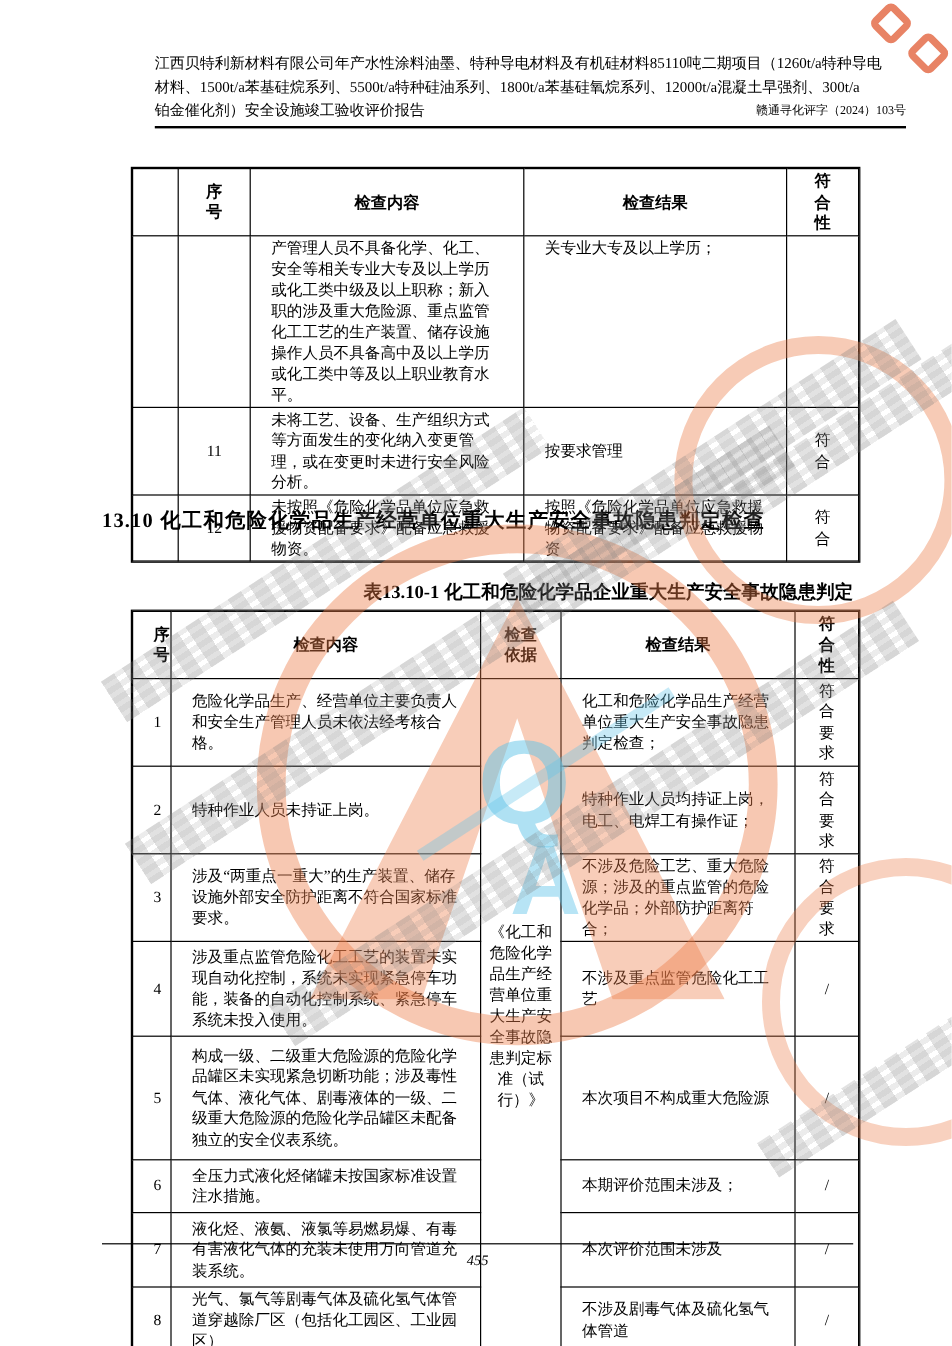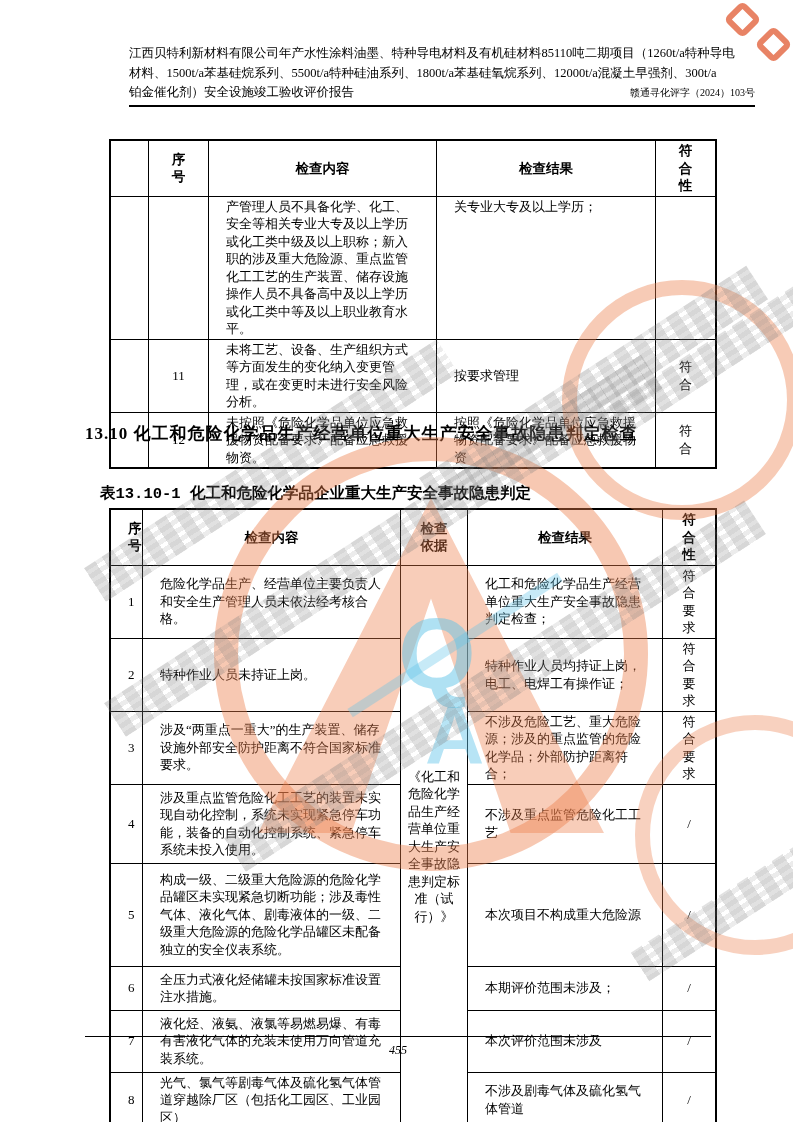--- a/index.html
+++ b/index.html
@@ -45,22 +45,22 @@
   #t2 tr:nth-child(6){height:103px;}
   #t2 tr:nth-child(7){height:44px;}
   #t2 tr:nth-child(8){height:62px;}
   #t2 tr:nth-child(9){height:38px;}
   
   .sec-heading{
     position:absolute;left:85px;top:418px;width:632px;z-index:1;
     font-size:17px;font-weight:bold;line-height:31px;letter-spacing:1px;
   }
   .tbl-caption{
-    position:absolute;left:100px;top:483px;width:626px;z-index:1;
-    font-size:15.5px;font-weight:bold;text-align:left;font-family:Liberation Mono, monospace;
+    position:absolute;left:85px;top:483px;width:626px;z-index:1;
+    font-size:15.5px;font-weight:bold;text-align:right;
   }
   
   .footer-rule{position:absolute;left:85px;top:1036px;width:626px;border-top:1px solid #000;z-index:1;}
   .page-number{position:absolute;left:85px;top:1043px;width:626px;text-align:center;font-size:12px;z-index:1;font-style:italic;}
   
   .wm{position:absolute;left:0;top:0;width:793px;height:1122px;z-index:2;pointer-events:none;}
   .wm-ring{position:absolute;border-radius:50%;box-sizing:border-box;}
   .wm-ring-big{left:214px;top:437px;width:434px;height:434px;border:24px solid rgba(236,124,72,0.42);}
   .wm-tri{
     position:absolute;left:258px;top:498px;width:346px;height:335px;

